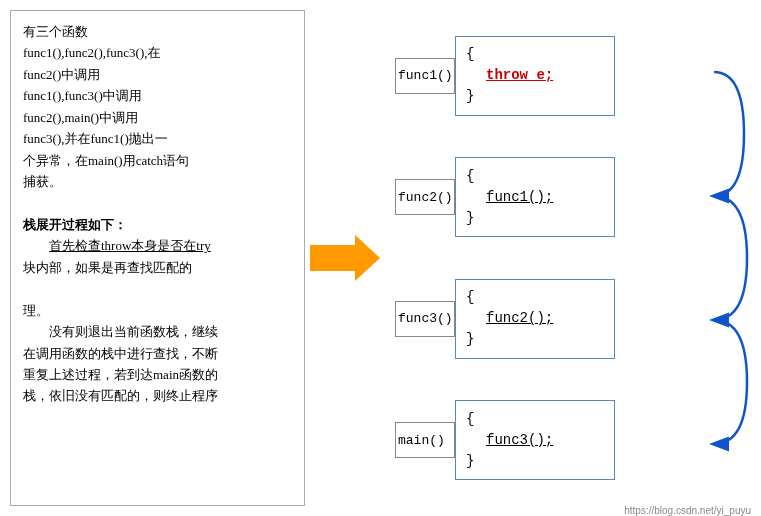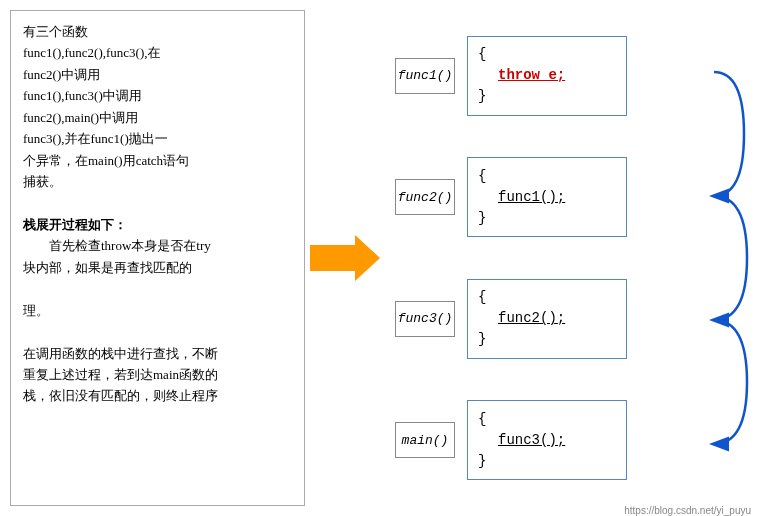--- a/index.html
+++ b/index.html
@@ -68,26 +68,24 @@
 
     .func-label {
       width: 60px;
       text-align: center;
       font-family: 'Courier New', monospace;
       font-size: 13px;
       color: #000;
       border: 1px solid #888;
       padding: 4px 2px;
       background: #fff;
-      margin-right: 12px;
+      margin-right: 0;
       height: 36px;
       display: flex;
       align-items: center;
-      justify-content: center;
-      font-style: italic;
     }
 
     .func-box {
       border: 1.5px solid #5588bb;
       background: #fff;
       width: 160px;
       height: 80px;
       display: flex;
       flex-direction: column;
       align-items: flex-start;
@@ -142,25 +140,25 @@
       <span>有三个函数</span><br>
       <span>func1(),func2(),func3(),在</span><br>
       <span>func2()中调用</span><br>
       <span>func1(),func3()中调用</span><br>
       <span>func2(),main()中调用</span><br>
       <span>func3(),并在func1()抛出一</span><br>
       <span>个异常，在main()用catch语句</span><br>
       <span>捕获。</span><br>
       <br>
       <span style="font-weight:bold;margin-top:19px;">栈展开过程如下：</span><br>
-      <span style="padding-left:2em;">首先检查throw本身是否在try</span><br>
+      <span style="padding-left:2em;text-decoration:underline;">首先检查throw本身是否在try</span><br>
       <span>块内部，如果是再查找匹配的</span><br>
       <br>
       <span>理。</span><br>
-      <br>
+      <span style="padding-left:2em;">没有则退出当前函数栈，继续</span><br>
       <span>在调用函数的栈中进行查找，不断</span><br>
       <span>重复上述过程，若到达main函数的</span><br>
       <span>栈，依旧没有匹配的，则终止程序</span>
     </div>
   </div>
 
   <div class="arrow-container">
     <svg class="big-arrow" viewBox="0 0 70 50" xmlns="http://www.w3.org/2000/svg">
       <polygon points="0,12 45,12 45,2 70,25 45,48 45,38 0,38" fill="#ff9900"></polygon>
     </svg>

